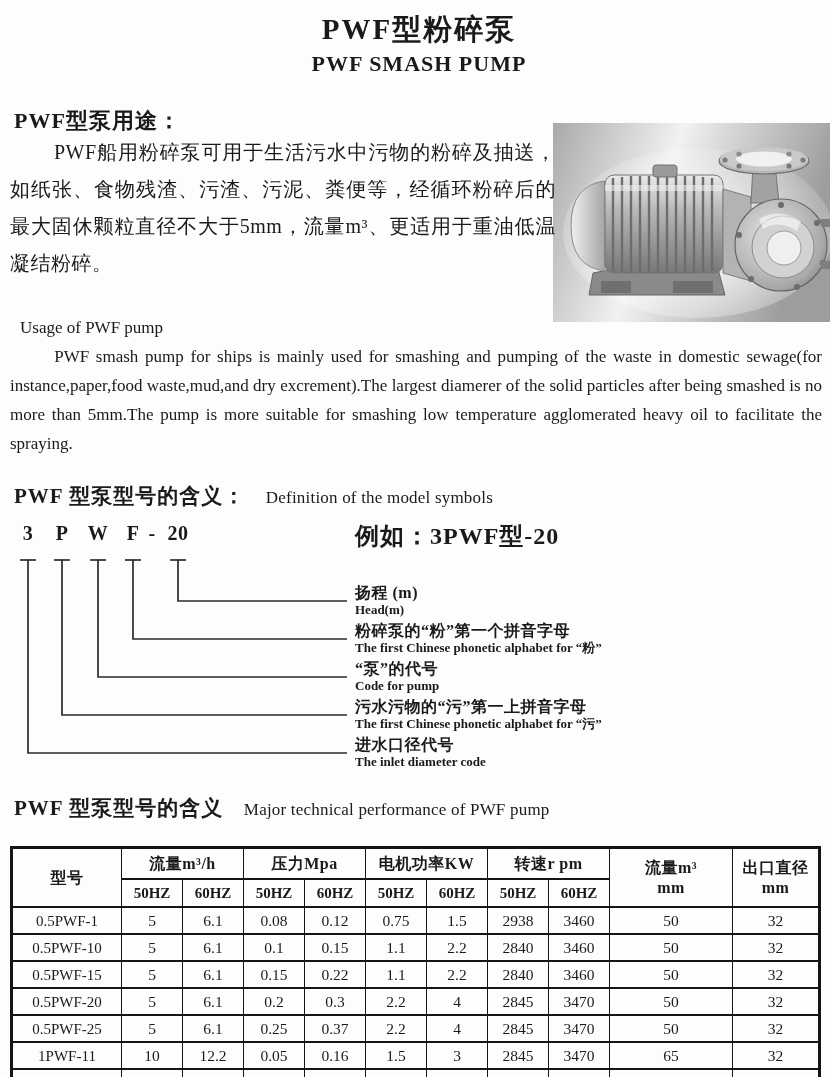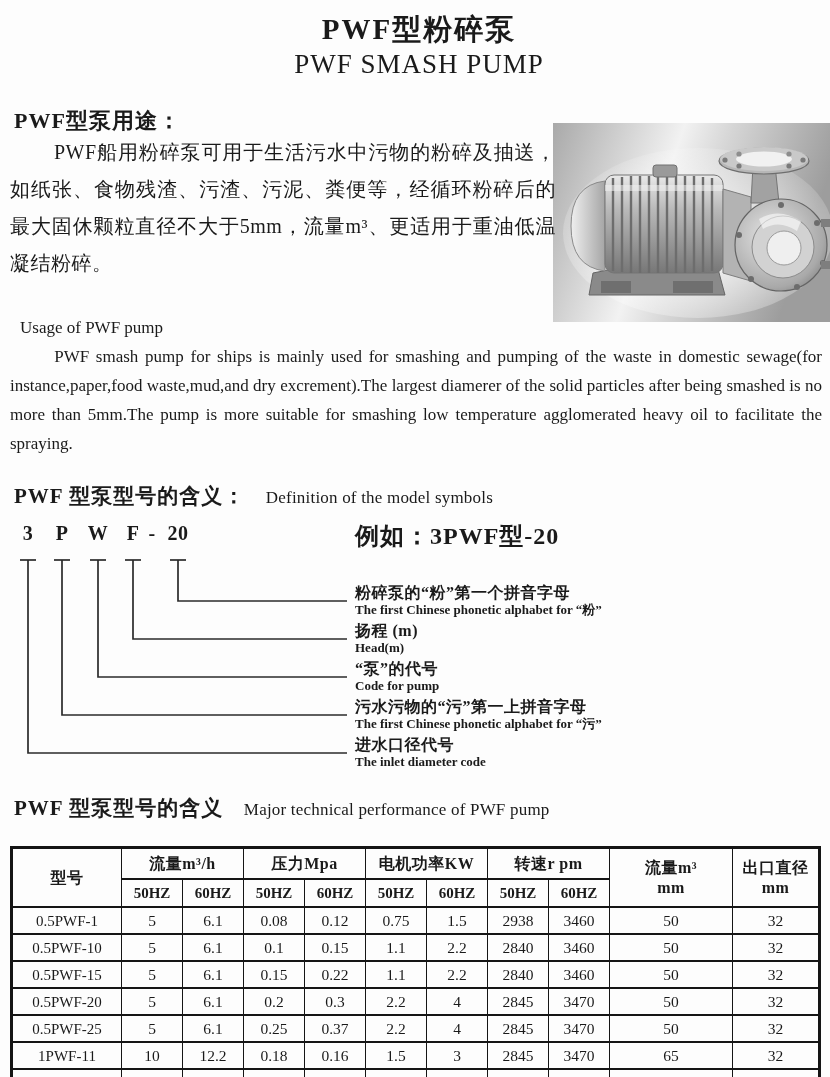--- a/index.html
+++ b/index.html
@@ -3,21 +3,21 @@
 <meta charset="utf-8">
 <style>
   html,body{margin:0;padding:0;background:#ffffff;}
   body{font-family:"Liberation Serif","DejaVu Serif",serif;color:#1a1a1a;
        -webkit-font-smoothing:antialiased;}
   .page{position:relative;width:830px;height:1077px;background:#fdfdfd;overflow:hidden;}
 
   
   .titles{position:absolute;top:12px;left:0;width:798px;text-align:center;margin-left:20px;}
   .title-cn{font-size:29px;font-weight:600;letter-spacing:2px;margin:0;line-height:34px;}
-  .title-en{font-size:27px;font-weight:400;letter-spacing:1px;margin:2px 0 0 0;line-height:32px;}
+  .title-en{font-size:22px;font-weight:700;letter-spacing:1px;margin:2px 0 0 0;line-height:32px;}
 
   
   .sec-heading{position:absolute;left:10px;margin:4px;white-space:nowrap;}
   .h-cn{font-size:21px;font-weight:700;letter-spacing:1px;}
   .h-en{font-size:17px;font-weight:500;margin-left:16px;letter-spacing:.2px;}
 
   
   .usage-heading{top:102px;font-size:22px;font-weight:700;letter-spacing:1px;}
   .cn-para{position:absolute;top:134px;left:10px;width:546px;margin:0;
            font-size:20px;line-height:37px;text-align:justify;text-indent:2.2em;
@@ -183,26 +183,26 @@
     <span class="sym s1">P</span>
     <span class="sym s2">W</span>
     <span class="sym s3">F</span>
     <span class="sym s4">-</span>
     <span class="sym s5">20</span>
 
     <div class="example">例如：3PWF型-20</div>
 
     <div class="labels">
       <div class="label-pair">
+        <div class="lbl-cn">扬程 (m)</div>
+        <div class="lbl-en">Head(m)</div>
+      </div>
+      <div class="label-pair">
         <div class="lbl-cn">粉碎泵的“粉”第一个拼音字母</div>
         <div class="lbl-en">The first Chinese phonetic alphabet for “粉”</div>
-      </div>
-      <div class="label-pair">
-        <div class="lbl-cn">扬程 (m)</div>
-        <div class="lbl-en">Head(m)</div>
       </div>
       <div class="label-pair">
         <div class="lbl-cn">“泵”的代号</div>
         <div class="lbl-en">Code for pump</div>
       </div>
       <div class="label-pair">
         <div class="lbl-cn">污水污物的“污”第一上拼音字母</div>
         <div class="lbl-en">The first Chinese phonetic alphabet for “污”</div>
       </div>
       <div class="label-pair">
@@ -321,21 +321,21 @@
           <td>4</td>
           <td>2845</td>
           <td>3470</td>
           <td>50</td>
           <td>32</td>
         </tr>
         <tr>
           <td>1PWF-11</td>
           <td>10</td>
           <td>12.2</td>
-          <td>0.18</td>
+          <td>0.05</td>
           <td>0.16</td>
           <td>1.5</td>
           <td>3</td>
           <td>2845</td>
           <td>3470</td>
           <td>65</td>
           <td>32</td>
         </tr>
         <tr>
           <td>1PWF-20</td>

